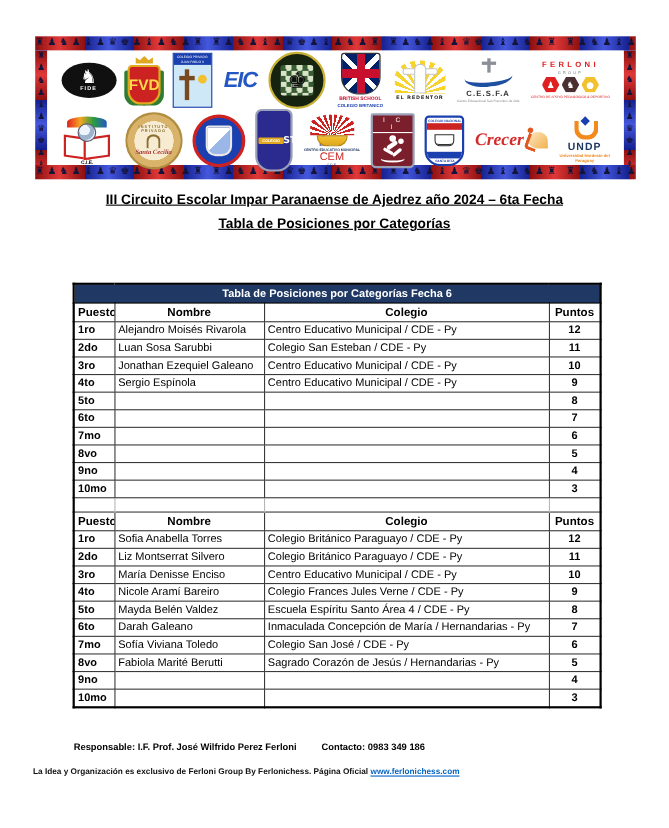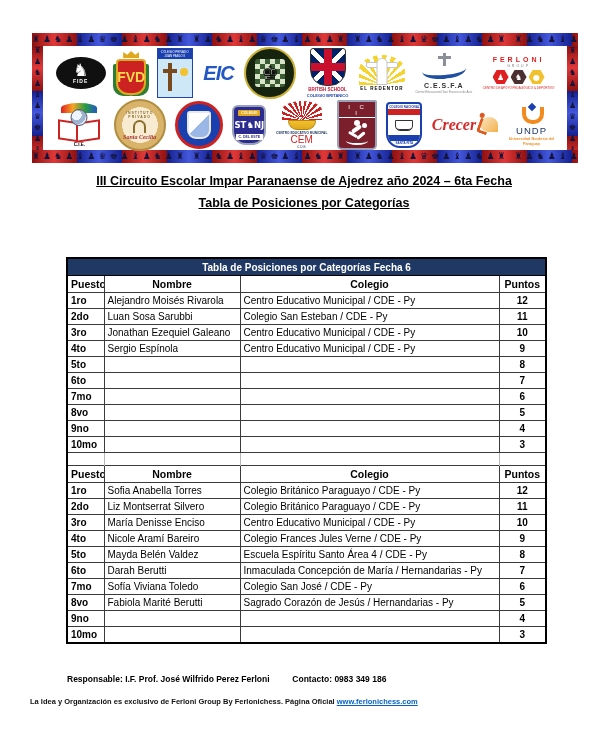--- a/index.html
+++ b/index.html
@@ -78,21 +78,21 @@
   .cie-label{font-size:4.5px;font-weight:bold;}
   
   .sc-seal{width:48px;height:48px;border-radius:50%;background:radial-gradient(circle,#f7ecd2 52%,#d9b36a 53% 100%);border:2px solid #b08d3f;display:flex;flex-direction:column;align-items:center;justify-content:center;gap:1px;}
   .sc-top{font-size:3.5px;color:#8a6d2f;font-weight:bold;letter-spacing:1px;}
   .sc-harp{width:9px;height:11px;border:2px solid #8a6d2f;border-bottom:none;border-radius:50% 50% 0 0;}
   .sc-name{font-family:"Liberation Serif",serif;font-style:italic;font-weight:bold;color:#a83232;font-size:6px;}
   
   .cc-circle{width:48px;height:48px;border-radius:50%;background:#1a3fae;border:3px solid #cc2222;box-sizing:border-box;display:flex;align-items:center;justify-content:center;}
   .cc-shield{width:20px;height:24px;background:linear-gradient(135deg,#ffffff 0 50%,#9bb7e8 50% 100%);border:2px solid #e8e8e8;border-radius:3px 3px 9px 9px;}
   
-  .stnj-shield{width:34px;height:40px;background:#2b2b8f;border:2px solid #9aa0b8;border-radius:6px 6px 14px 14px;display:flex;flex-direction:column;align-items:center;justify-content:space-between;padding:3px 1px;box-sizing:border-box;}
+  .stnj-shield{width:34px;height:57px;background:#2b2b8f;border:2px solid #9aa0b8;border-radius:6px 6px 14px 14px;display:flex;align-items:center;justify-content:space-between;padding:3px 1px;box-sizing:border-box;}
   .stnj-top{background:#e0a81e;color:#fff;font-size:3.5px;font-weight:bold;padding:1px 3px;border-radius:1px;}
   .stnj-name{color:#fff;font-weight:bold;font-size:8.5px;font-family:"DejaVu Sans",sans-serif;}
   .stnj-bottom{background:#fff;color:#2b2b8f;font-size:3.5px;font-weight:bold;padding:1px 3px;}
   
   .cem-rays{width:40px;height:19px;border-radius:40px 40px 0 0/19px 19px 0 0;background:repeating-conic-gradient(from -90deg at 50% 100%,#cc2222 0 8deg,#fff 8deg 16deg);}
   .cem-book{width:26px;height:8px;background:linear-gradient(180deg,#f2c12e,#e0a81e);border:1px solid #b5860b;border-radius:0 0 9px 9px;margin-top:-1px;}
   .cem-l1{font-size:3.2px;color:#1f3864;font-weight:bold;line-height:4px;width:52px;}
   .cem-cem{font-size:10px;color:#cc2222;font-weight:normal;line-height:8px;}
   .cem-l2{font-size:3.2px;color:#1f3864;line-height:4px;}
   
@@ -117,21 +117,21 @@
   .crecer-row{display:flex;align-items:center;}
   .crecer-script{font-family:"Liberation Serif",serif;font-style:italic;font-weight:bold;color:#d42b2b;font-size:16px;line-height:1;}
   .crecer-fig{position:relative;width:22px;height:20px;}
   .crecer-wing{position:absolute;right:0;top:2px;width:18px;height:15px;border-radius:50% 50% 0 50%;background:linear-gradient(135deg,#fbe7c2,#f2b14e);}
   .crecer-run{position:absolute;left:2px;top:4px;width:8px;height:12px;border-left:3px solid #e05a20;border-bottom:3px solid #e05a20;transform:rotate(20deg);border-radius:0 0 0 4px;}
   .crecer-run::before{content:"";position:absolute;left:-5px;top:-5px;width:5px;height:5px;border-radius:50%;background:#e05a20;}
   
   .undp-mark{position:relative;width:24px;height:21px;}
   .undp-tick{position:absolute;left:9px;top:0;width:6px;height:6px;background:#1a3fae;transform:rotate(45deg);}
   .undp-u{position:absolute;left:2px;top:3px;width:14px;height:13px;border:4px solid #f28a1e;border-top:none;border-radius:0 0 10px 10px;}
-  .undp-text{color:#1f3864;font-weight:normal;font-size:9.5px;letter-spacing:1px;line-height:10px;}
+  .undp-text{color:#1f3864;font-weight:bold;font-size:9.5px;letter-spacing:1px;line-height:10px;}
   .undp-sub{color:#f28a1e;font-size:3.8px;font-weight:bold;width:48px;line-height:4.5px;}
 
   
   .titles{position:absolute;left:0;top:170px;width:608px;text-align:center;}
   .title-line{font-size:12.5px;font-weight:bold;text-decoration:underline;line-height:22px;}
 
   
   .table-wrap{position:absolute;left:66px;top:257px;width:479px;}
   table.standings{border-collapse:collapse;width:479px;table-layout:fixed;}
   table.standings td{border:1px solid #3a3a3a;font-size:10px;padding:0 3px;height:15px;line-height:15px;overflow:hidden;white-space:nowrap;}
@@ -422,21 +422,21 @@
           <td class="c-puntos">9</td>
         </tr>
         <tr class="datarow">
           <td class="c-puesto">5to</td>
           <td class="c-nombre">Mayda Belén Valdez</td>
           <td class="c-colegio">Escuela Espíritu Santo Área 4 / CDE - Py</td>
           <td class="c-puntos">8</td>
         </tr>
         <tr class="datarow">
           <td class="c-puesto">6to</td>
-          <td class="c-nombre">Darah Berutti</td>
+          <td class="c-nombre">Darah Galeano</td>
           <td class="c-colegio">Inmaculada Concepción de María / Hernandarias - Py</td>
           <td class="c-puntos">7</td>
         </tr>
         <tr class="datarow">
           <td class="c-puesto">7mo</td>
           <td class="c-nombre">Sofía Viviana Toledo</td>
           <td class="c-colegio">Colegio San José / CDE - Py</td>
           <td class="c-puntos">6</td>
         </tr>
         <tr class="datarow">

